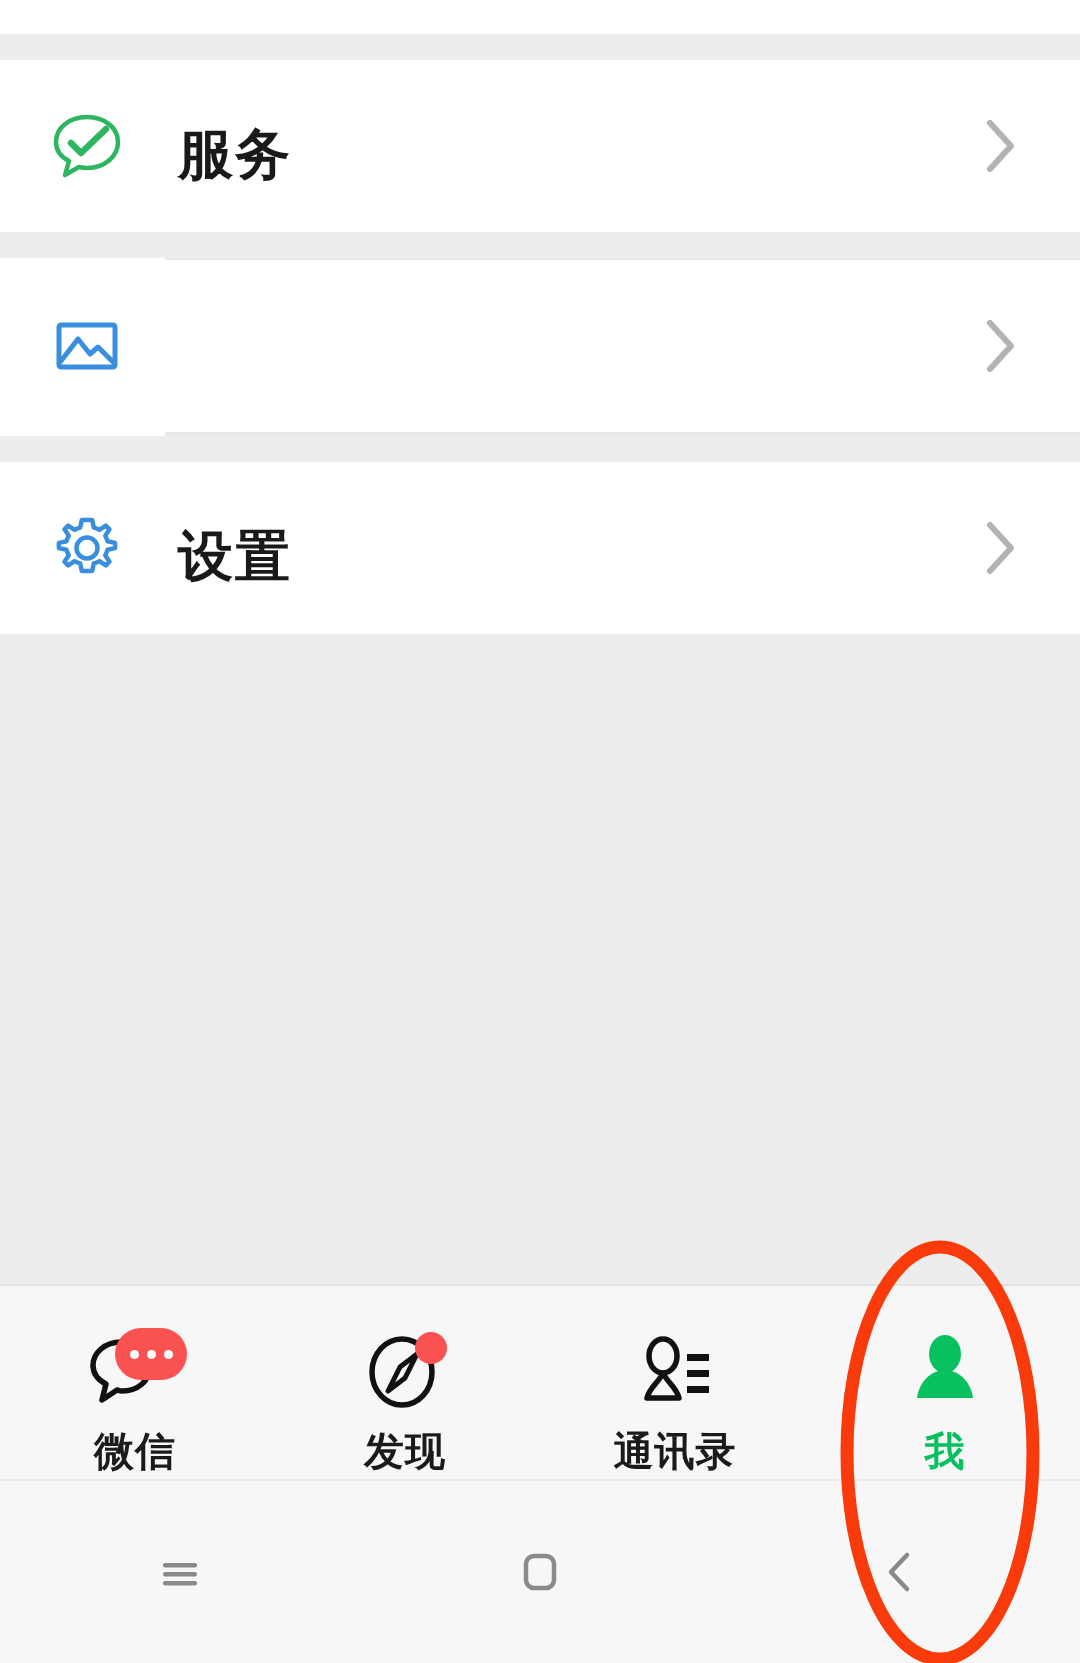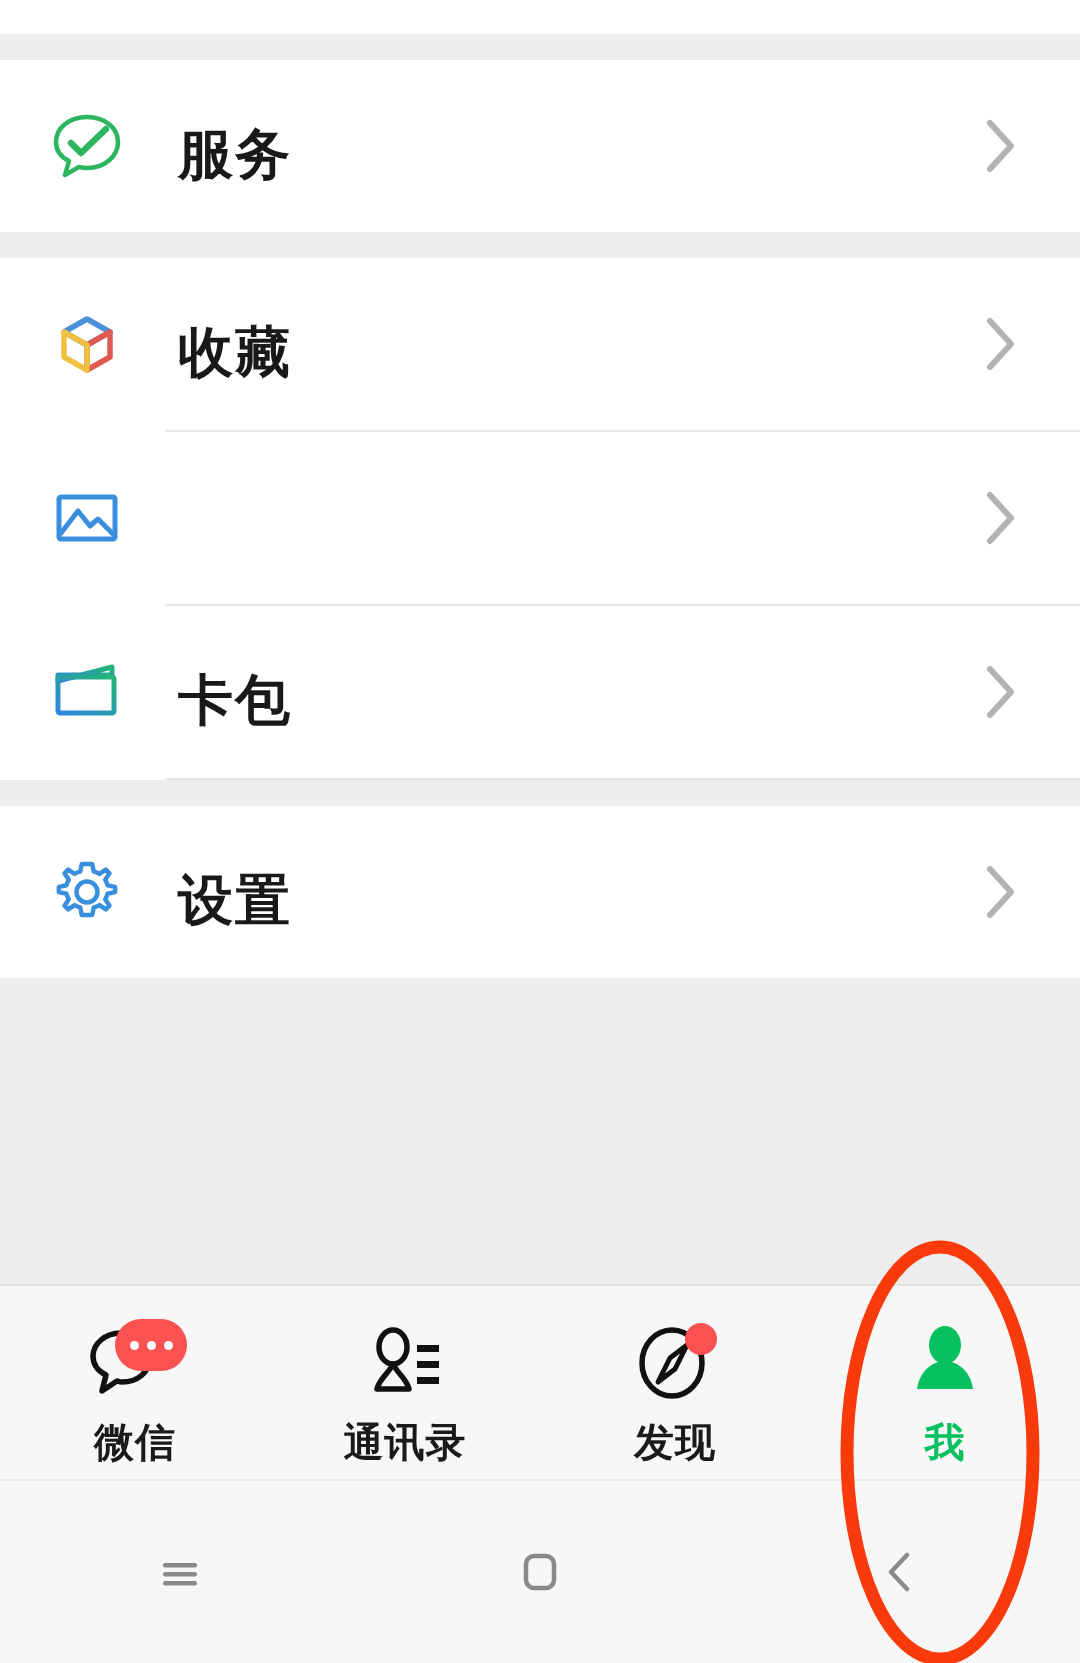--- a/index.html
+++ b/index.html
@@ -60,21 +60,21 @@
     width:100%; height:195px;
     background:#f7f7f7;
     border-top:2px solid #e3e3e3;
     display:flex;
   }
   .tab {
     flex:1 1 25%;
     display:flex;
     flex-direction:column;
     align-items:center;
-    justify-content:center;
+    justify-content:flex-end;
     padding-top:22px;
     position:relative;
   }
   .tab .tico { height:92px; width:100px; position:relative; display:flex; align-items:center; justify-content:center; }
   .tab .tlabel {
     margin-top:6px;
     font-size:40px;
     font-weight:bold;
     color:#1a1a1a;
     letter-spacing:1px;
@@ -144,72 +144,37 @@
           <path d="M6 6 L27 29 L6 52" fill="none" stroke="#b3b3b3" stroke-width="6" stroke-linecap="round" stroke-linejoin="round"></path>
         </svg>
       </span>
     </div>
   </div>
 
   <div class="gap" style="height:26px"></div>
 
   <div class="section">
 
-    <div class="row">
-      <span class="ico">
-        <svg width="78" height="78" viewBox="0 0 78 78">
-          <path d="M39 14 L62 27 L39 40 L16 27 Z" fill="none" stroke="#4a90d9" stroke-width="5.5" stroke-linejoin="round"></path>
-          <path d="M62 27 L62 52 L39 65 L39 40 Z" fill="none" stroke="#e05a52" stroke-width="5.5" stroke-linejoin="round"></path>
-          <path d="M16 27 L16 52 L39 65 L39 40 Z" fill="none" stroke="#f0c040" stroke-width="5.5" stroke-linejoin="round"></path>
-        </svg>
-      </span>
-      <span class="label">收藏</span>
-      <span class="chev">
-        <svg width="34" height="58" viewBox="0 0 34 58">
-          <path d="M6 6 L27 29 L6 52" fill="none" stroke="#b3b3b3" stroke-width="6" stroke-linecap="round" stroke-linejoin="round"></path>
-        </svg>
-      </span>
-    </div>
     <div class="divider"></div>
 
     <div class="row">
       <span class="ico">
         <svg width="78" height="78" viewBox="0 0 78 78">
           <rect x="11" y="18" width="56" height="42" rx="2" fill="none" stroke="#3a8ede" stroke-width="5"></rect>
           <path d="M13 54 L30 32 L42 47 L50 40 L65 55" fill="none" stroke="#3a8ede" stroke-width="5" stroke-linecap="round" stroke-linejoin="round"></path>
         </svg>
       </span>
       <span class="chev">
         <svg width="34" height="58" viewBox="0 0 34 58">
           <path d="M6 6 L27 29 L6 52" fill="none" stroke="#b3b3b3" stroke-width="6" stroke-linecap="round" stroke-linejoin="round"></path>
         </svg>
       </span>
     </div>
     <div class="divider"></div>
 
-    <div class="row">
-      <span class="ico">
-        <svg width="78" height="78" viewBox="0 0 78 78">
-          <defs>
-            <linearGradient id="cardgrad" x1="0" y1="1" x2="1" y2="0">
-              <stop offset="0%" stop-color="#2f86e0"></stop>
-              <stop offset="100%" stop-color="#22b573"></stop>
-            </linearGradient>
-          </defs>
-          <path d="M10 28 L64 14 L64 22 L10 22 Z" fill="none" stroke="url(#cardgrad)" stroke-width="5" stroke-linejoin="round"></path>
-          <rect x="10" y="24" width="56" height="36" rx="2" fill="none" stroke="url(#cardgrad)" stroke-width="5"></rect>
-        </svg>
-      </span>
-      <span class="label">卡包</span>
-      <span class="chev">
-        <svg width="34" height="58" viewBox="0 0 34 58">
-          <path d="M6 6 L27 29 L6 52" fill="none" stroke="#b3b3b3" stroke-width="6" stroke-linecap="round" stroke-linejoin="round"></path>
-        </svg>
-      </span>
-    </div>
     <div class="divider"></div>
 
   </div>
 
   <div class="gap" style="height:26px"></div>
 
   <div class="section">
     <div class="row">
       <span class="ico">
         <svg width="78" height="78" viewBox="0 0 78 78">
@@ -238,39 +203,39 @@
             <i></i>
             <i></i>
         </span>
       </span>
       <span class="tlabel">微信</span>
     </div>
 
     <div class="tab">
       <span class="tico">
         <svg width="100" height="92" viewBox="0 0 100 92">
+          <ellipse cx="47" cy="46" rx="30" ry="33" fill="none" stroke="#111" stroke-width="5.5"></ellipse>
+          <path d="M62 28 L50 52 L33 65 L45 41 Z" fill="none" stroke="#111" stroke-width="5" stroke-linejoin="round"></path>
+        </svg>
+        <span class="badge-dot"></span>
+      </span>
+      <span class="tlabel">发现</span>
+    </div>
+
+    <div class="tab">
+      <span class="tico">
+        <svg width="100" height="92" viewBox="0 0 100 92">
           <ellipse cx="38" cy="30" rx="14" ry="17" fill="none" stroke="#111" stroke-width="5.5"></ellipse>
           <path d="M38 47 C34 56 24 62 22 72 L54 72 C52 62 42 56 38 47 Z" fill="none" stroke="#111" stroke-width="5.5" stroke-linejoin="round"></path>
           <rect x="62" y="28" width="22" height="7" fill="#111"></rect>
           <rect x="62" y="44" width="22" height="7" fill="#111"></rect>
           <rect x="62" y="60" width="22" height="7" fill="#111"></rect>
         </svg>
       </span>
       <span class="tlabel">通讯录</span>
-    </div>
-
-    <div class="tab">
-      <span class="tico">
-        <svg width="100" height="92" viewBox="0 0 100 92">
-          <ellipse cx="47" cy="46" rx="30" ry="33" fill="none" stroke="#111" stroke-width="5.5"></ellipse>
-          <path d="M62 28 L50 52 L33 65 L45 41 Z" fill="none" stroke="#111" stroke-width="5" stroke-linejoin="round"></path>
-        </svg>
-        <span class="badge-dot"></span>
-      </span>
-      <span class="tlabel">发现</span>
     </div>
 
     <div class="tab active">
       <span class="tico">
         <svg width="100" height="92" viewBox="0 0 100 92">
           <ellipse cx="50" cy="28" rx="16" ry="19" fill="#07c160"></ellipse>
           <path d="M50 44 C36 44 24 56 22 72 L78 72 C76 56 64 44 50 44 Z" fill="#07c160"></path>
         </svg>
       </span>
       <span class="tlabel">我</span>

